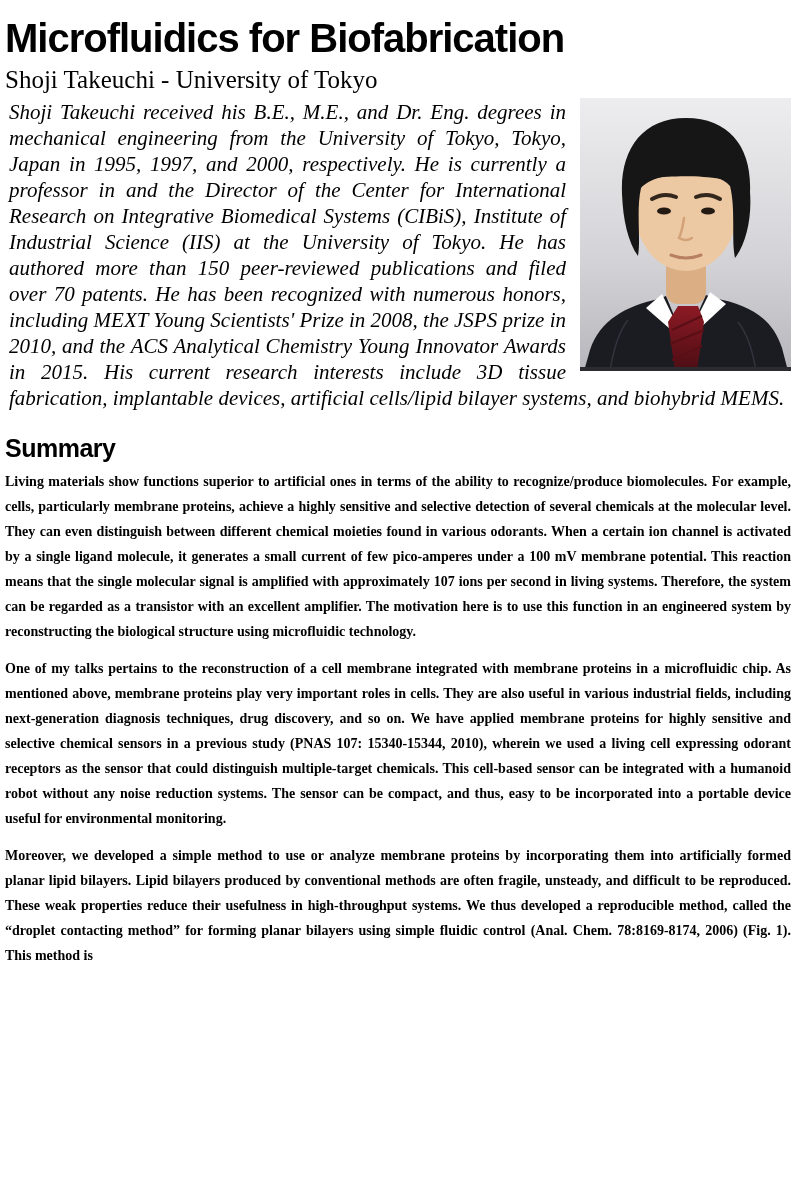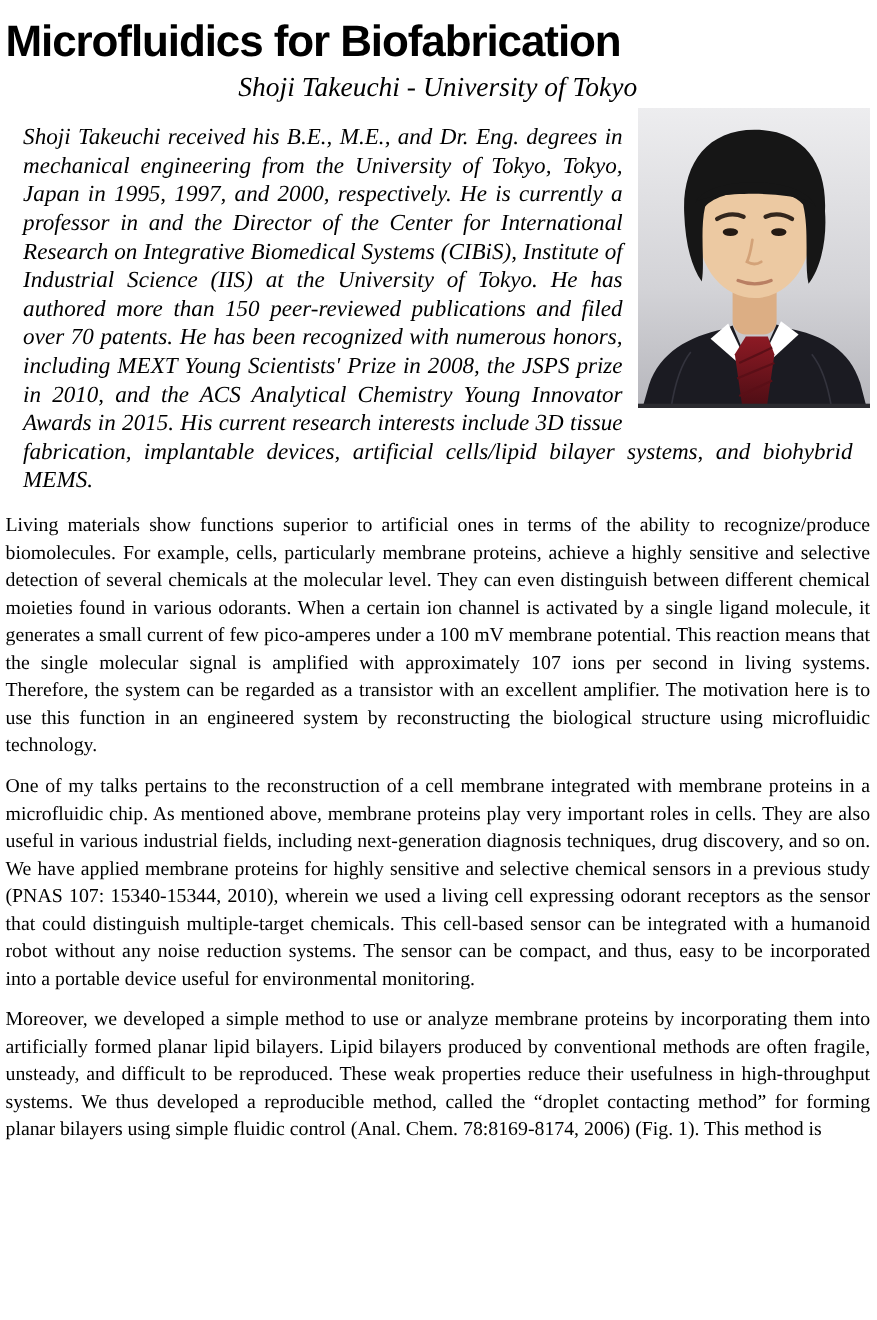--- a/index.html
+++ b/index.html
@@ -14,25 +14,23 @@
   .title {
     font-family: "Liberation Sans", sans-serif;
     font-weight: 700;
     font-size: 40px;
     letter-spacing: -1px;
     line-height: 1.1;
     margin: 0;
   }
   .subtitle {
     font-family: "Liberation Serif", serif;
-    font-style: italic;
     font-size: 25px;
     line-height: 1.15;
     margin: 6px 0 0 0;
-    text-align: center;
   }
 
   .portrait {
     float: right;
     width: 211px; height: 273px;
     margin: 3px 0 12px 14px;
     overflow: hidden;
   }
   .portrait svg { display: block; width: 100%; height: 100%; }
 
@@ -46,28 +44,29 @@
   }
   .h-bio { margin-top: 40px !important; }
   .h-sum { margin-top: 22px !important; }
 
   .bio-text {
     font-family: "Liberation Serif", serif;
     font-style: italic;
     font-size: 21px;
     line-height: 26px;
     text-align: justify;
-    margin: 16px;
+    margin: 4px;
   }
   .sum-text {
     font-family: "Liberation Serif", serif;
-    font-size: 18px;
+    font-size: 14px;
     line-height: 25px;
     text-align: justify;
     margin: 0 0 12px 0;
+    font-weight: bold;
   }
 </style>
 </head>
 <body>
 
 <div class="page">
 
   <h1 class="title">Microfluidics for Biofabrication</h1>
   <div class="subtitle">Shoji Takeuchi - University of Tokyo</div>
 
@@ -118,17 +117,18 @@
       <path d="M104,120 Q102,134 99,140 Q106,144 112,140" stroke="#d3a278" stroke-width="2.5" fill="none" stroke-linecap="round"></path>
 
       <path d="M91,157 Q106,163 121,157" stroke="#b97f63" stroke-width="3" fill="none" stroke-linecap="round"></path>
 
       <rect x="0" y="269" width="211" height="4" fill="#2b2b30"></rect>
     </svg>
   </div>
 
   <p class="bio-text">Shoji Takeuchi received his B.E., M.E., and Dr. Eng. degrees in mechanical engineering from the University of Tokyo, Tokyo, Japan in 1995, 1997, and 2000, respectively. He is currently a professor in and the Director of the Center for International Research on Integrative Biomedical Systems (CIBiS), Institute of Industrial Science (IIS) at the University of Tokyo. He has authored more than 150 peer-reviewed publications and filed over 70 patents. He has been recognized with numerous honors, including MEXT Young Scientists' Prize in 2008, the JSPS prize in 2010, and the ACS Analytical Chemistry Young Innovator Awards in 2015. His current research interests include 3D tissue fabrication, implantable devices, artificial cells/lipid bilayer systems, and biohybrid MEMS.</p>
 
+  <h2 class="sec-heading h-sum">Summary</h2>
   <p class="sum-text">Living materials show functions superior to artificial ones in terms of the ability to recognize/produce biomolecules. For example, cells, particularly membrane proteins, achieve a highly sensitive and selective detection of several chemicals at the molecular level. They can even distinguish between different chemical moieties found in various odorants. When a certain ion channel is activated by a single ligand molecule, it generates a small current of few pico-amperes under a 100 mV membrane potential. This reaction means that the single molecular signal is amplified with approximately 107 ions per second in living systems. Therefore, the system can be regarded as a transistor with an excellent amplifier. The motivation here is to use this function in an engineered system by reconstructing the biological structure using microfluidic technology.</p>
   <p class="sum-text">One of my talks pertains to the reconstruction of a cell membrane integrated with membrane proteins in a microfluidic chip. As mentioned above, membrane proteins play very important roles in cells. They are also useful in various industrial fields, including next-generation diagnosis techniques, drug discovery, and so on. We have applied membrane proteins for highly sensitive and selective chemical sensors in a previous study (PNAS 107: 15340-15344, 2010), wherein we used a living cell expressing odorant receptors as the sensor that could distinguish multiple-target chemicals. This cell-based sensor can be integrated with a humanoid robot without any noise reduction systems. The sensor can be compact, and thus, easy to be incorporated into a portable device useful for environmental monitoring.</p>
   <p class="sum-text">Moreover, we developed a simple method to use or analyze membrane proteins by incorporating them into artificially formed planar lipid bilayers. Lipid bilayers produced by conventional methods are often fragile, unsteady, and difficult to be reproduced. These weak properties reduce their usefulness in high-throughput systems. We thus developed a reproducible method, called the “droplet contacting method” for forming planar bilayers using simple fluidic control (Anal. Chem. 78:8169-8174, 2006) (Fig. 1). This method is</p>
 
 </div>
 
 </body></html>

